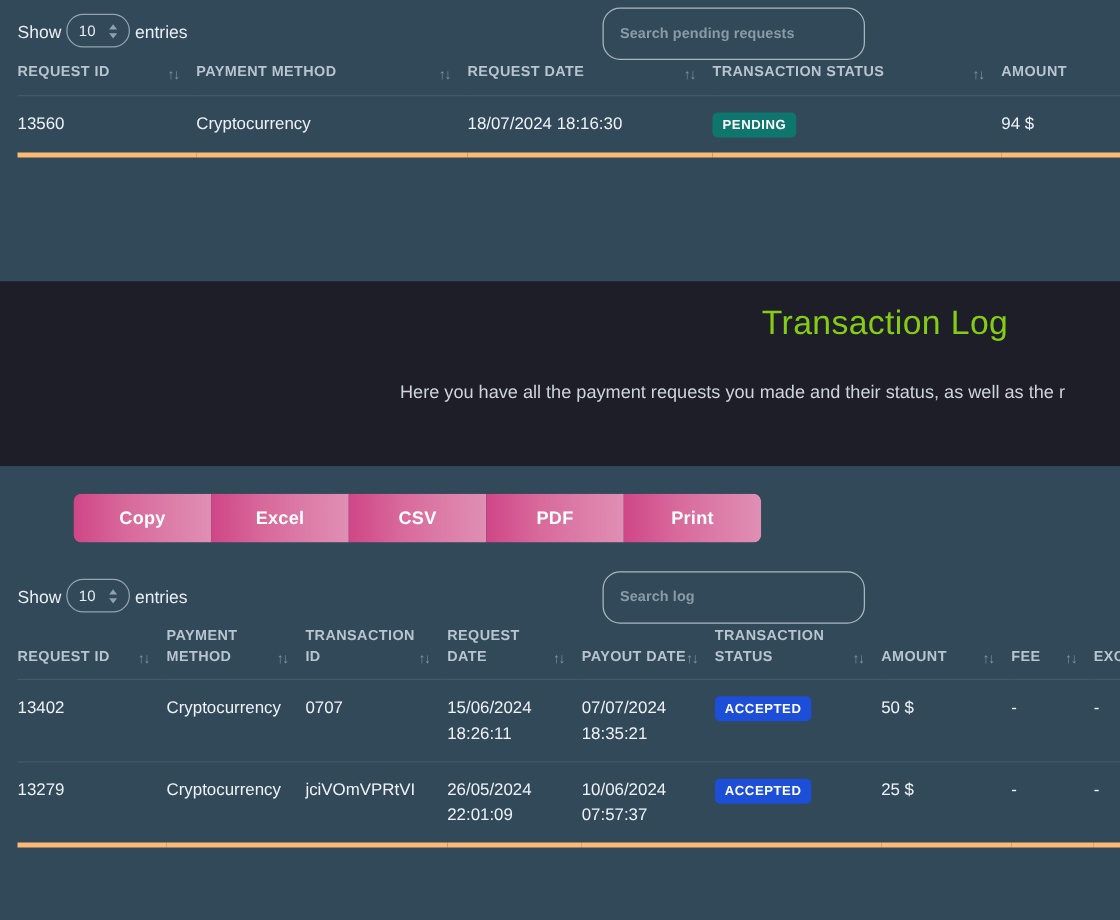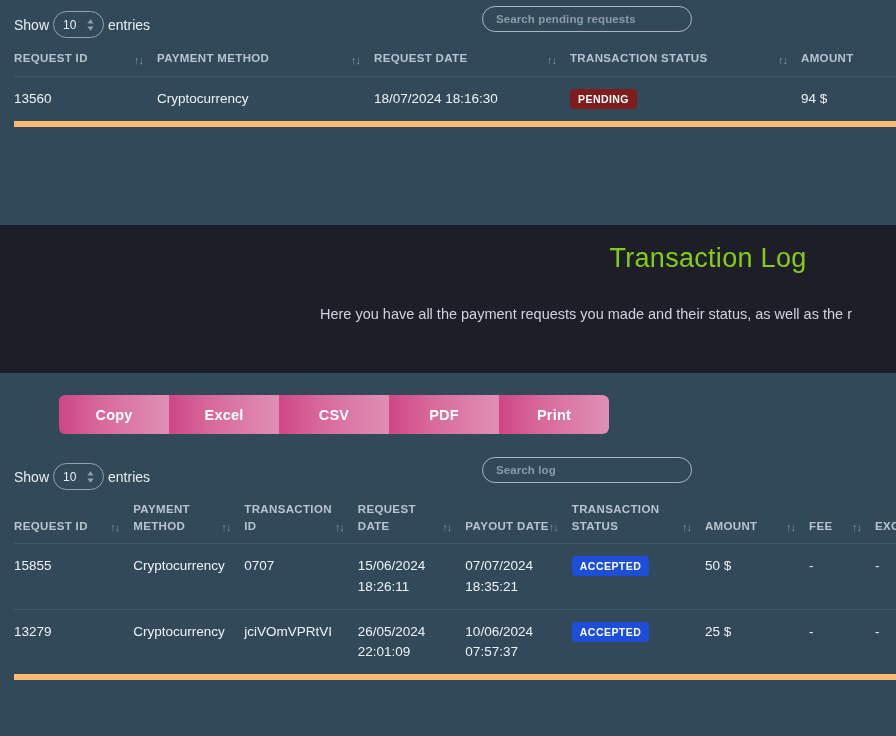--- a/index.html
+++ b/index.html
@@ -140,21 +140,21 @@
     display: flex;
     flex-direction: column;
     line-height: 0;
   }
   .sel-arrows svg { display: block; }
 
   
   .search-input {
     position: absolute;
     width: 210px;
-    height: 26px;
+    height: 42px;
     border: 1px solid #a9b6c2;
     border-radius: 14px;
     background: transparent;
     color: #e9eef2;
     font-family: "Liberation Sans", sans-serif;
     font-size: 11.5px;
     font-weight: 700;
     padding: 5px 13px;
     outline: none;
   }
@@ -187,21 +187,21 @@
   table.dt td {
     text-align: left;
     vertical-align: top;
     font-size: 13.5px;
     font-weight: 400;
     color: #eef2f5;
     padding: 12px 16px 12px 0;
     line-height: 1.5;
     border-bottom: 1px solid #44586a;
   }
-  table.dt tr:last-child td { border-bottom: 6px solid #fdba74; }
+  table.dt tr:last-child td { border-bottom: 4px solid #fdba74; }
 
   .sort-ico {
     position: absolute;
     bottom: 10px;
     right: 14px;
     color: #8193a3;
     font-size: 11px;
     line-height: 1;
     letter-spacing: -1px;
     user-select: none;
@@ -212,21 +212,21 @@
     display: inline-block;
     font-size: 10.5px;
     font-weight: 700;
     letter-spacing: .45px;
     padding: 4px 8px 4px 8px;
     border-radius: 4px;
     color: #ffffff;
     line-height: 1.15;
     white-space: nowrap;
   }
-  .badge-pending  { background: #7f1d1d; }
+  .badge-pending  { background: #0f766e; }
   .badge-accepted { background: #1d4ed8; }
 </style>
 </head>
 <body>
 
 <div class="page">
 
   <section class="pending-section">
 
     <div class="show-entries" style="left:14px; top:6px;">
@@ -328,21 +328,21 @@
             <th><span>REQUEST DATE</span><span class="sort-ico">↑↓</span></th>
             <th><span>PAYOUT DATE</span><span class="sort-ico">↑↓</span></th>
             <th><span>TRANSACTION STATUS</span><span class="sort-ico">↑↓</span></th>
             <th><span>AMOUNT</span><span class="sort-ico">↑↓</span></th>
             <th><span>FEE</span><span class="sort-ico">↑↓</span></th>
             <th><span>EXCHANGE RATE</span></th>
           </tr>
         </thead>
       <tbody>
           <tr>
-            <td>15855</td>
+            <td>13402</td>
             <td>Cryptocurrency</td>
             <td>0707</td>
             <td>15/06/2024 18:26:11</td>
             <td>07/07/2024 18:35:21</td>
             <td><span class="badge badge-accepted">ACCEPTED</span></td>
             <td>50 $</td>
             <td>-</td>
             <td>-</td>
           </tr>
           <tr>

